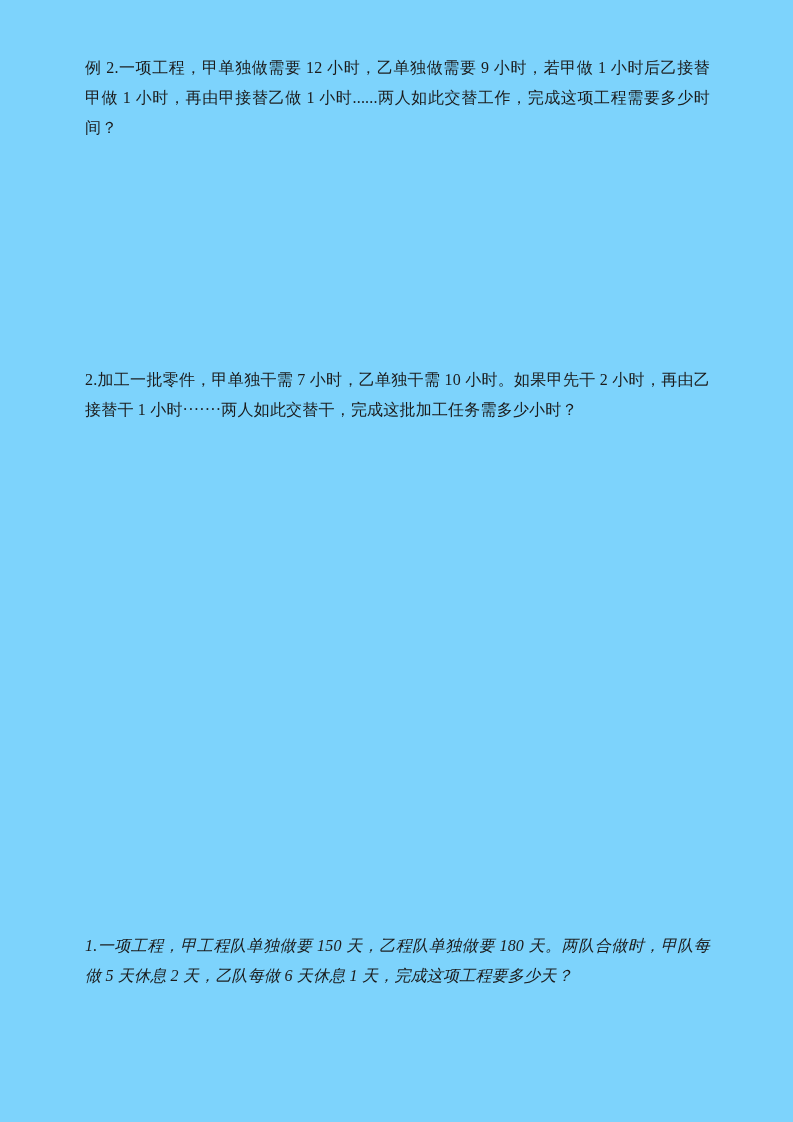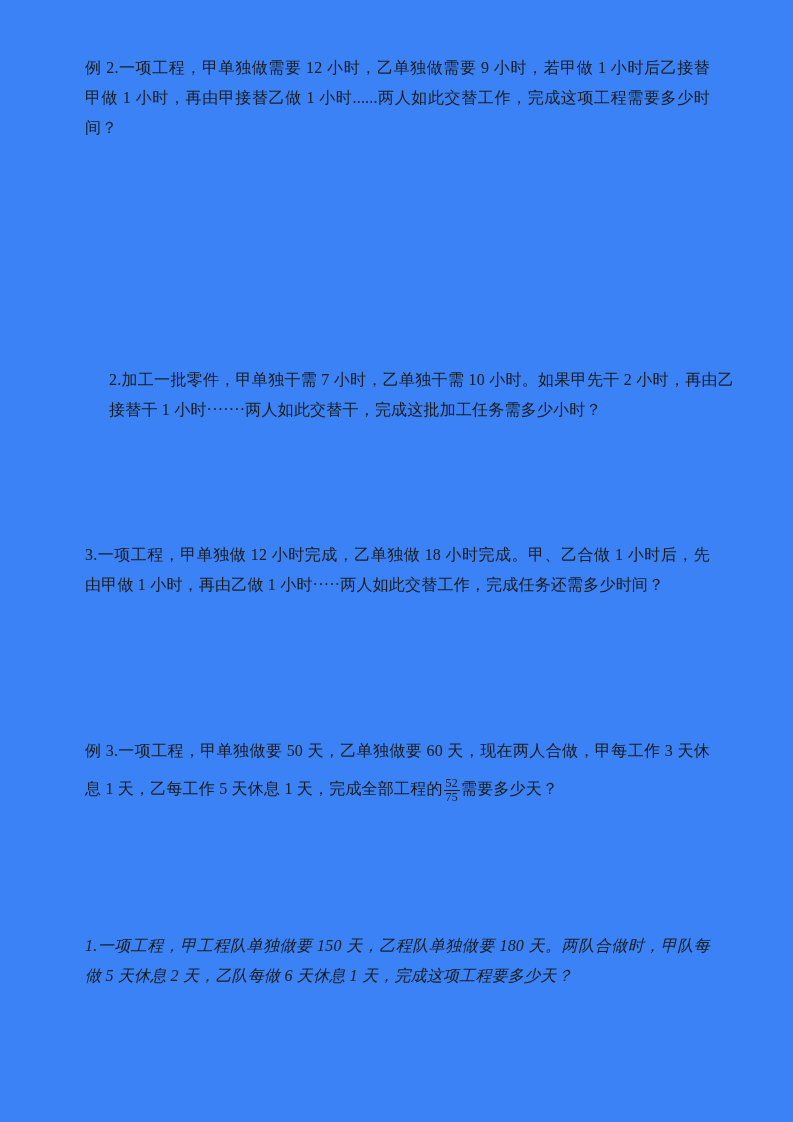--- a/index.html
+++ b/index.html
@@ -10,37 +10,37 @@
   body {
     width: 793px;
     height: 1122px;
     position: relative;
     overflow: hidden;
     font-family: "Liberation Serif", "DejaVu Serif", serif;
   }
   .page {
     position: absolute;
     inset: 0;
-    background: #3b82f6;
+    background: #7dd3fc;
   }
   .problem {
     position: absolute;
     left: 85px;
     width: 625px;
     margin: 0;
     font-size: 16px;
     line-height: 30px;
     color: #1b1b1b;
     text-align: justify;
     letter-spacing: 0.2px;
     word-break: break-all;
   }
   .problem.p-ex2 { top: 53px; }
   .problem.p-q1  { top: 211px; }
-  .problem.p-q2  { top: 365px; margin-left: 24px; }
+  .problem.p-q2  { top: 365px; }
   .problem.p-q3  { top: 540px; }
   .problem.p-ex3 { top: 732px; line-height: 38px; }
   .problem.p-q4  { top: 931px; font-style: italic; }
   .frac {
     display: inline-block;
     vertical-align: middle;
     text-align: center;
     font-size: 12px;
     line-height: 1.1;
     margin: 0 1px;
@@ -58,19 +58,17 @@
 </head>
 <body>
 
 <div class="page">
 
   <p class="problem p-ex2">例 2.一项工程，甲单独做需要 12 小时，乙单独做需要 9 小时，若甲做 1 小时后乙接替甲做 1 小时，再由甲接替乙做 1 小时......两人如此交替工作，完成这项工程需要多少时间？</p>
 
 
   <p class="problem p-q2">2.加工一批零件，甲单独干需 7 小时，乙单独干需 10 小时。如果甲先干 2 小时，再由乙接替干 1 小时·······两人如此交替干，完成这批加工任务需多少小时？</p>
 
-  <p class="problem p-q3">3.一项工程，甲单独做 12 小时完成，乙单独做 18 小时完成。甲、乙合做 1 小时后，先由甲做 1 小时，再由乙做 1 小时·····两人如此交替工作，完成任务还需多少时间？</p>
 
-  <p class="problem p-ex3"><span>例 3.一项工程，甲单独做要 50 天，乙单独做要 60 天，现在两人合做，甲每工作 3 天休息 1 天，乙每工作 5 天休息 1 天，完成全部工程的</span><span class="frac"><span class="num">52</span><span class="den">75</span></span><span>需要多少天？</span></p>
 
   <p class="problem p-q4">1.一项工程，甲工程队单独做要 150 天，乙程队单独做要 180 天。两队合做时，甲队每做 5 天休息 2 天，乙队每做 6 天休息 1 天，完成这项工程要多少天？</p>
 
 </div>
 
 </body></html>

